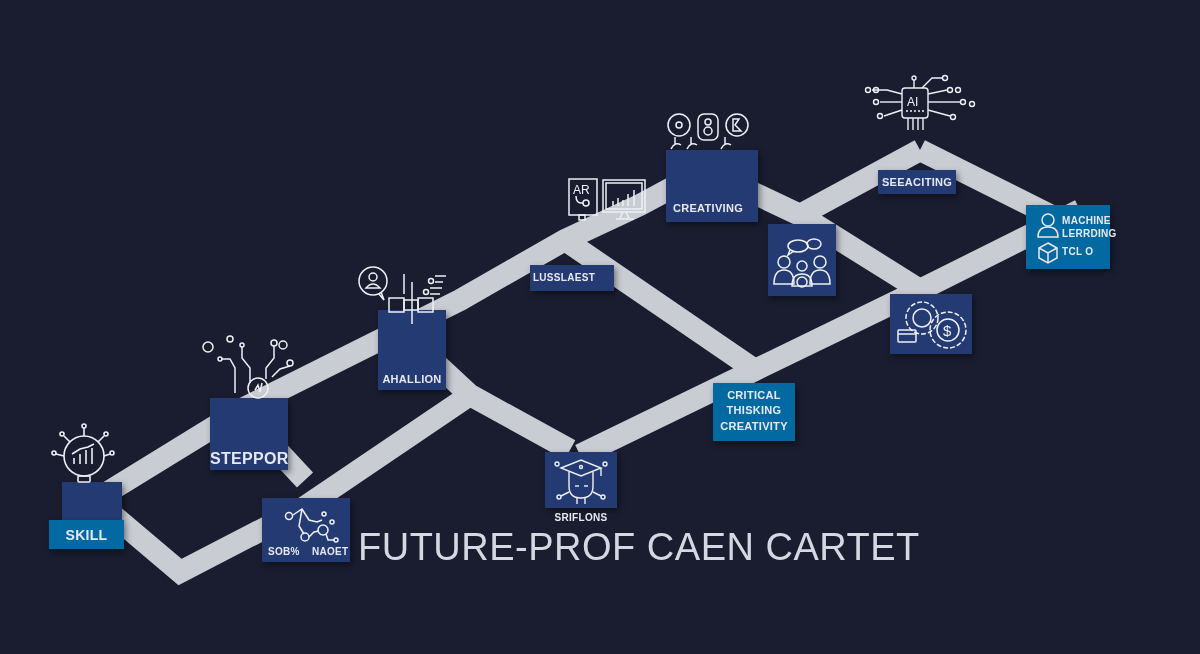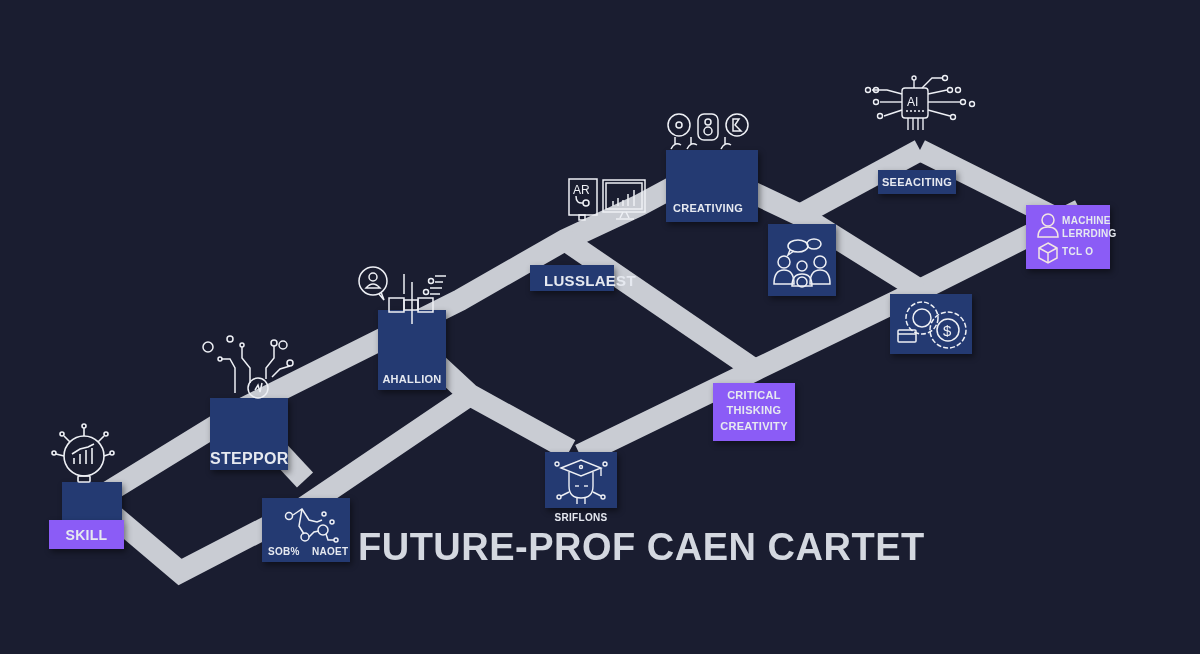--- a/index.html
+++ b/index.html
@@ -9,31 +9,31 @@
     font-family:"Liberation Sans", sans-serif;
     position:relative;
   }
   #paths { position:absolute; left:0; top:0; }
   .node { position:absolute; }
   .card {
     position:absolute; background:#243a72;
     box-shadow: 2px 3px 6px rgba(0,0,0,0.45);
     margin-top: 40px;
   }
-  .card.red { background:#8b5cf6; }
+  .card.red { background:#0369a1; }
   .label {
     position:absolute; color:#e6e9f0; font-weight:bold;
     font-size:11px; letter-spacing:0.3px; text-align:center;
     white-space:nowrap;
   }
   .icon { position:absolute; }
   .icon svg { display:block; overflow:visible; }
   .title {
     position:absolute; left:358px; top:526px;
-    font-size:38px; font-weight:bold; color:#d4d8e0;
+    font-size:38px; font-weight:normal; color:#d4d8e0;
     letter-spacing:0.5px; white-space:nowrap;
   }
 </style>
 </head>
 <body>
 
 <svg id="paths" width="1200" height="654" viewBox="0 0 1200 654">
   <g stroke="#c9ccd3" stroke-width="22" fill="none" stroke-linejoin="miter" stroke-linecap="butt">
 
     <polyline points="95,500 225,420 240,410 400,330 460,300 565,240 640,205 705,170"></polyline>
@@ -148,21 +148,21 @@
       <line x1="79" y1="12" x2="90" y2="12"></line>
         <line x1="79" y1="18" x2="87" y2="18"></line>
       <line x1="74" y1="24" x2="86" y2="24"></line>
         <line x1="74" y1="30" x2="84" y2="30"></line>
     </svg>
   </div>
 </div>
 
 <div class="node">
   <div class="card" style="left:530px;top:225px;width:84px;height:26px;">
-    <div class="label" style="left:14px;top:7px;width:68px;font-size:15px;">LUSSLAEST</div>
+    <div class="label" style="left:0;top:7px;width:68px;font-size:10px;">LUSSLAEST</div>
   </div>
   <div class="icon" style="left:528px;top:176px;padding-left:40px;">
     <svg width="82" height="48" viewBox="0 0 82 48" stroke="#eef0f5" fill="none" stroke-width="1.5">
       <rect x="1" y="3" width="28" height="36"></rect>
         <rect x="11" y="39" width="6" height="5"></rect>
       <text x="5" y="18" fill="#eef0f5" stroke="none" font-size="12" font-family="Liberation Sans, sans-serif">AR</text>
       <circle cx="18" cy="27" r="3"></circle>
         <path d="M8,20 Q8,28 15,27"></path>
       <rect x="35" y="4" width="42" height="32"></rect>
         <rect x="38" y="7" width="36" height="26"></rect>

